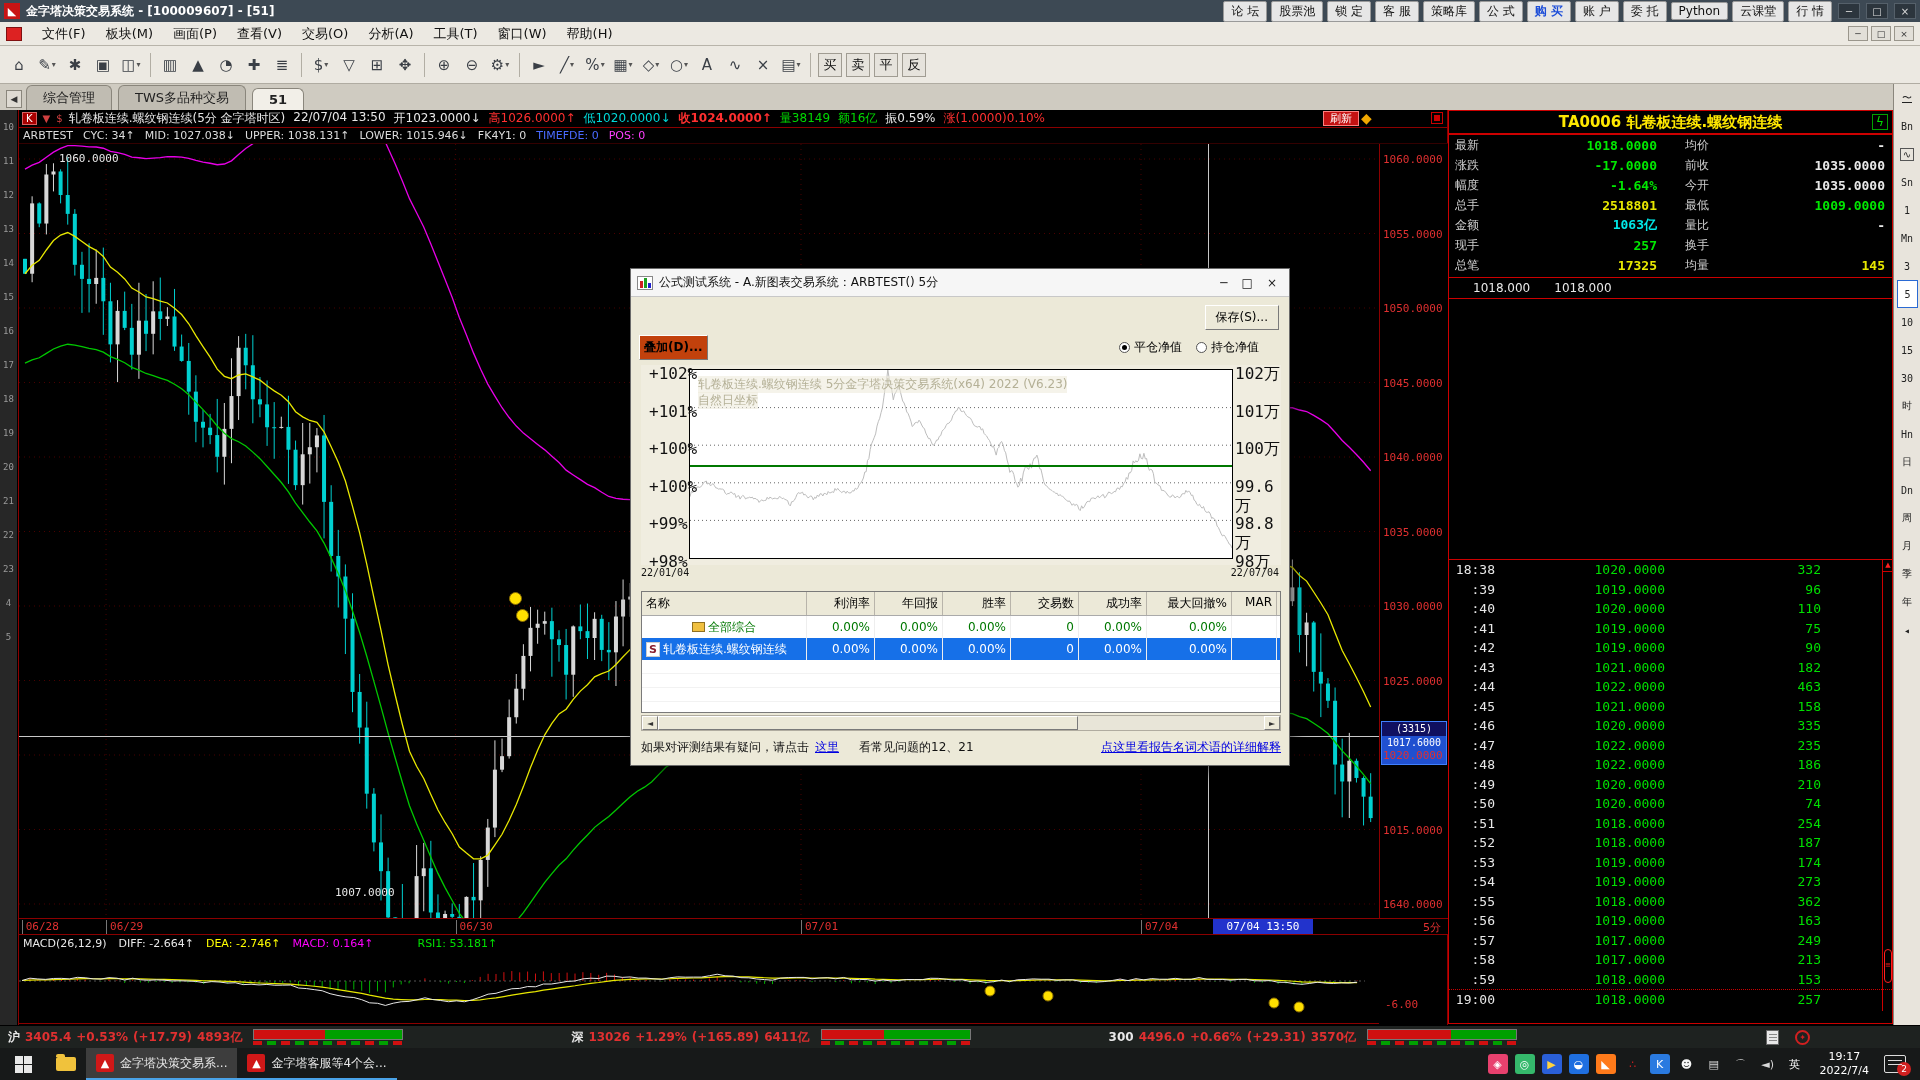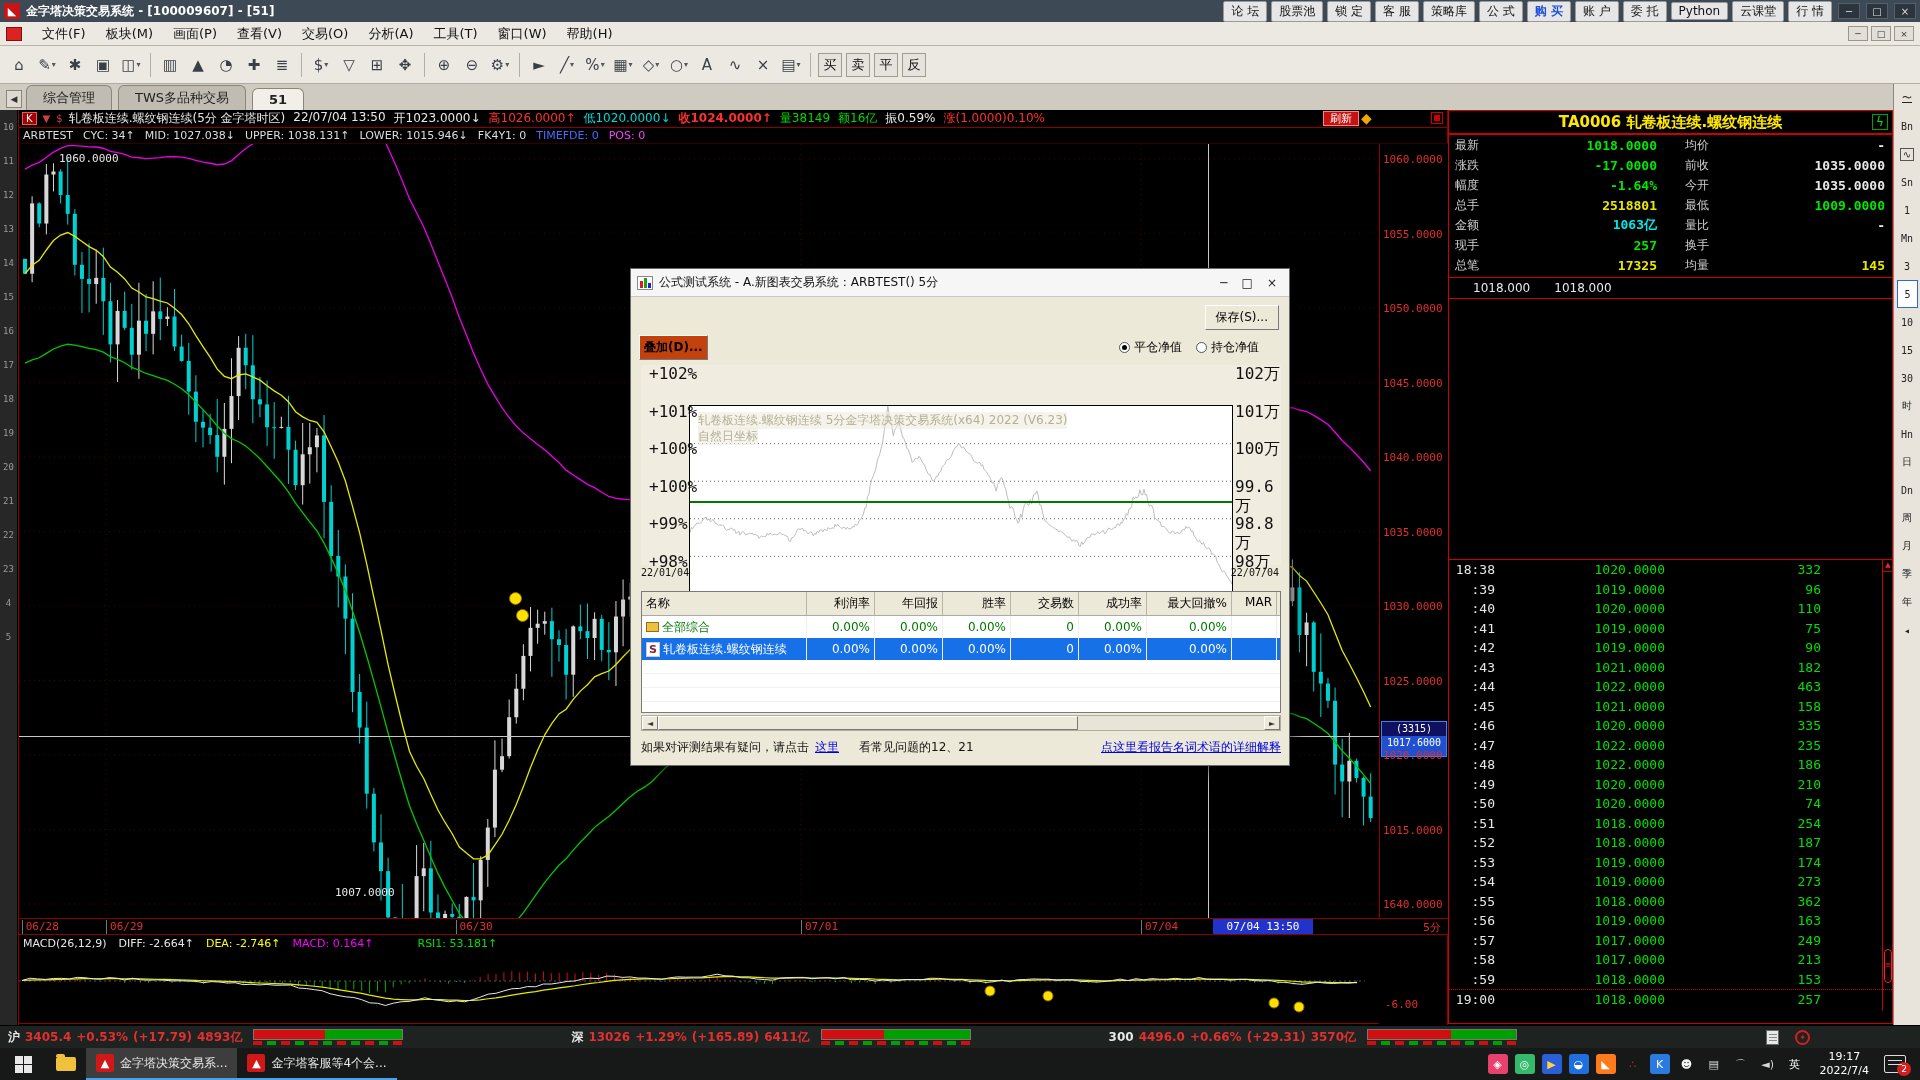--- a/index.html
+++ b/index.html
@@ -49,21 +49,21 @@
   .chartarea { left:0; top:34px; width:1360px; height:774px; background:#000; }
   .annot { position:absolute; color:#e8e8e8; font-size:11px; font-family:"DejaVu Sans Mono",monospace; }
   .smiley { position:absolute; width:13px; height:13px; border-radius:50%; background:#ffe000; border:1px solid #8a6d00; }
   .crossv { position:absolute; width:1px; background:#c8c8c8; }
   .crossh { position:absolute; height:1px; background:#c8c8c8; }
 
   .pricescale { left:1360px; top:34px; width:70px; height:774px; background:#000; border-left:1px solid #8b0000; }
   .ps-label { position:absolute; left:3px; color:#e03030; font-size:11px; font-family:"DejaVu Sans Mono",monospace; }
   .cursorbox { position:absolute; left:1px; width:66px; border:1px solid #4080ff; }
   .cursorbox .l1 { background:#101060; color:#fff; font-size:10px; text-align:center; height:14px; line-height:14px; font-family:"DejaVu Sans Mono",monospace;}
-  .cursorbox .l2 { background:#2050d0; color:#fff; font-size:10px; text-align:center; height:20px; line-height:14px; font-family:"DejaVu Sans Mono",monospace;}
+  .cursorbox .l2 { background:#2050d0; color:#fff; font-size:10px; text-align:center; height:28px; line-height:14px; font-family:"DejaVu Sans Mono",monospace;}
 
   .dateaxis { left:0; top:808px; width:1430px; height:17px; background:#000; border-top:1px solid #8b0000; border-bottom:1px solid #8b0000; }
   .date-item { position:absolute; top:1px; color:#e03030; font-size:11px; font-family:"DejaVu Sans Mono",monospace; padding-left:3px; border-left:1px solid #777; height:14px; line-height:14px; }
   .date-cursor { position:absolute; top:0; left:1194px; width:100px; background:#2233cc; color:#fff; font-size:11px; text-align:center; height:100%; line-height:15px; font-family:"DejaVu Sans Mono",monospace; }
   .date-period { position:absolute; right:8px; top:1px; color:#e03030; font-size:11px; }
 
   .macdline { left:0; top:825px; width:1430px; height:16px; display:flex; gap:12px; align-items:center; padding-left:4px; font-size:11px; white-space:nowrap; }
   .macd-btn { position:absolute; left:1412px; top:2px; width:12px; height:12px; border:1px solid #cc0000; display:flex; align-items:center; justify-content:center; }
   .macd-btn i { width:6px; height:6px; background:#cc0000; display:block; }
   .macdarea { left:0; top:841px; width:1360px; height:73px; background:#000; border-bottom:1px solid #8b0000; }
@@ -112,21 +112,21 @@
   .dlg-tabs { position:absolute; left:8px; top:36px; display:flex; gap:4px; }
   .dtab { font-size:12px; padding:3px 12px; background:#ece9d8; border:1px solid; border-color:#fff #7a7a7a #7a7a7a #fff; cursor:pointer; }
   .dtab.active { background:#f8f8f2; border-color:#7a7a7a; font-weight:bold; }
   .dlg-save { position:absolute; right:10px; top:36px; font-size:12px; padding:3px 10px; background:#ece9d8; border:1px solid; border-color:#fff #7a7a7a #7a7a7a #fff; cursor:pointer; }
   .dlg-overlay { position:absolute; left:8px; top:66px; font-size:12px; padding:3px 4px; background:#c2410c; border:1px solid; border-color:#fff #7a7a7a #7a7a7a #fff; cursor:pointer;font-weight:bold; }
   .dlg-radios { position:absolute; right:30px; top:70px; display:flex; gap:14px; font-size:12px; }
   .radio { display:flex; align-items:center; gap:4px; cursor:pointer; }
   .rdot { width:11px; height:11px; border:1px solid #555; border-radius:50%; background:#fff; position:relative; }
   .rdot.on::after { content:""; position:absolute; left:2px; top:2px; width:5px; height:5px; background:#000; border-radius:50%; }
   .dlg-chartwrap { position:absolute; left:10px; top:96px; width:640px; height:200px; background:#f0ede0; }
-  .dlg-plot { position:absolute; left:48px; top:4px; width:544px; height:190px; background:#fff; border:1px solid #000;margin-top:36px; }
+  .dlg-plot { position:absolute; left:48px; top:4px; width:544px; height:190px; background:#fff; border:1px solid #000; }
   .dlg-ylab { position:absolute; font-size:16px; color:#111; font-family:"DejaVu Sans Mono",monospace; }
   .dlg-wm { position:absolute; left:8px; top:6px; font-size:12px; color:#b4b096; background:rgba(236,233,216,0.55); }
   .dlg-xlab { position:absolute; top:298px; font-size:10px; color:#111; font-family:"DejaVu Sans Mono",monospace; }
   .dlg-table { position:absolute; left:10px; top:322px; width:640px; height:122px; background:#fff; border:1px solid #7a7a7a; font-size:12px; }
   .dt-head { display:flex; background:#ece9d8; border-bottom:1px solid #aaa; }
   .dt-head div { padding:3px 4px; border-right:1px solid #b8b4aa; }
   .dt-row { display:flex; height:22px; align-items:center; }
   .dt-row div { padding:0 4px; border-right:1px solid #eee; height:100%; display:flex; align-items:center; justify-content:flex-end; }
   .dt-row div.name { justify-content:flex-start; gap:3px; }
   .dt-row.sel { background:#1670e8; color:#fff; }
@@ -1197,21 +1197,21 @@
           <div style="width: 165px; text-align: left; justify-content: flex-start;">名称</div>
           <div style="width: 68px; text-align: right; justify-content: flex-end;">利润率</div>
           <div style="width: 68px; text-align: right; justify-content: flex-end;">年回报</div>
           <div style="width: 68px; text-align: right; justify-content: flex-end;">胜率</div>
           <div style="width: 68px; text-align: right; justify-content: flex-end;">交易数</div>
           <div style="width: 68px; text-align: right; justify-content: flex-end;">成功率</div>
           <div style="width: 85px; text-align: right; justify-content: flex-end;">最大回撤%</div>
           <div style="width: 45px; text-align: right; justify-content: flex-end;">MAR</div>
         </div>
         <div class="dt-row grp">
-          <div class="name" style="width: 165px;">
+          <div class="name" style="width: 165px; justify-content: center;">
             <span class="icon-folder"></span>
             <span>全部综合</span>
           </div>
           <div style="width: 68px;">0.00%</div>
           <div style="width: 68px;">0.00%</div>
           <div style="width: 68px;">0.00%</div>
           <div style="width: 68px;">0</div>
           <div style="width: 68px;">0.00%</div>
           <div style="width: 85px;">0.00%</div>
           <div style="width: 45px;"></div>

